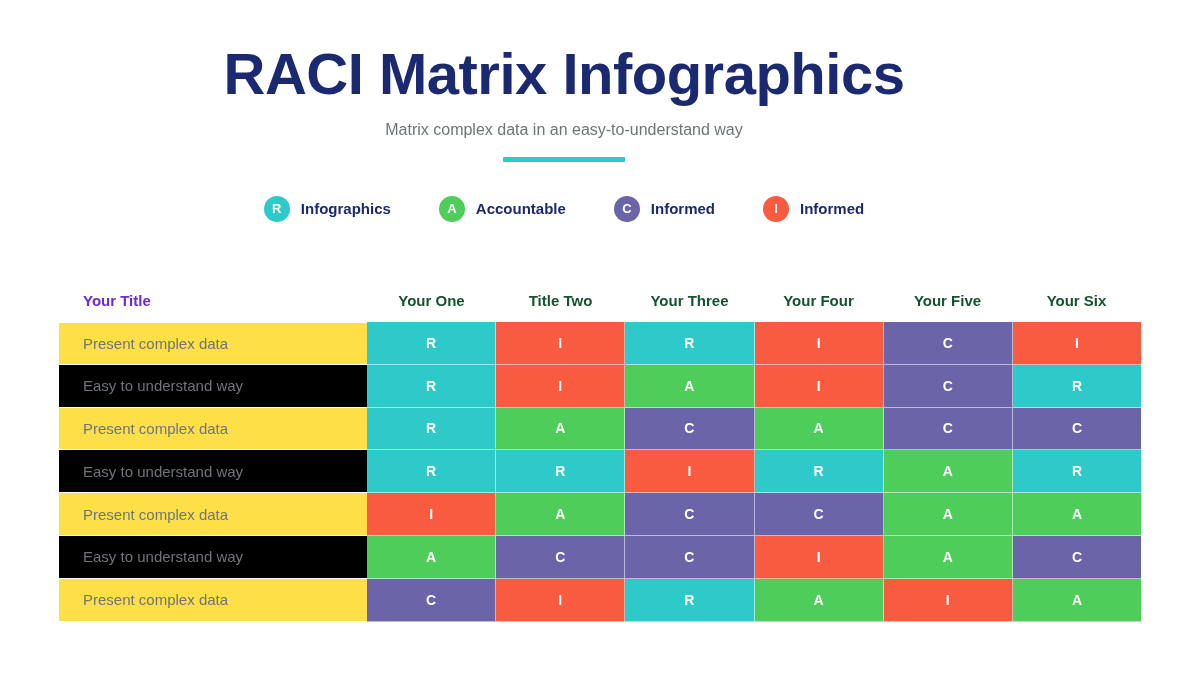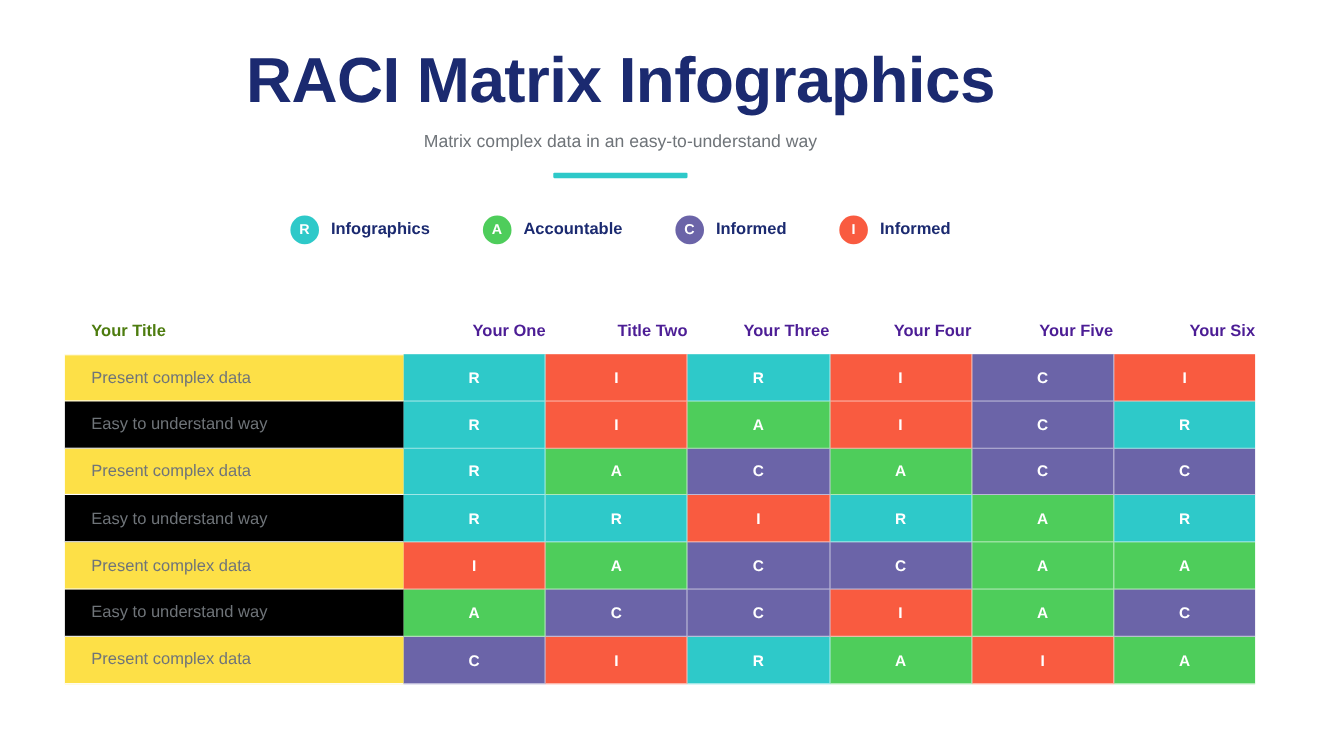--- a/index.html
+++ b/index.html
@@ -97,29 +97,29 @@
     align-items: center;
     height: 44px;
   }
 
   .col-title {
     width: 308px;
     flex: 0 0 308px;
     padding-left: 24px;
     font-size: 15px;
     font-weight: 700;
-    color: #4d7c0f;
+    color: #6d28d9;
   }
 
   .col-head {
     flex: 1 1 0;
-    text-align: right;
-    font-size: 15px;
-    font-weight: 700;
-    color: #4c1d95;
+    text-align: center;
+    font-size: 15px;
+    font-weight: 700;
+    color: #14532d;
   }
 
   .matrix-body { display: block; }
 
   .mrow {
     display: flex;
     align-items: stretch;
     height: 42.8px;
   }
 

